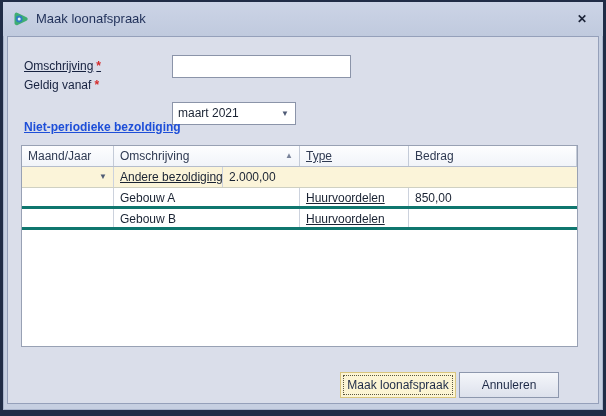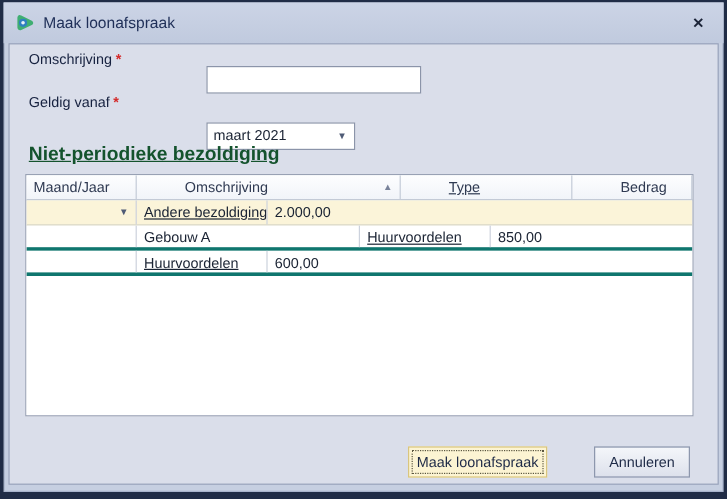--- a/index.html
+++ b/index.html
@@ -57,36 +57,35 @@
     font-size:12px; color:#1a2333; line-height:21px;
     padding-left:5px; cursor:default;margin-top:17px;
   }
   .combo-arrow {
     position:absolute; right:6px; top:0; height:21px; line-height:21px;
     font-size:8px; color:#4f5b76;
   }
 
   .section-title {
     position:absolute; left:21px; top:118px;
-    font-size:16px; font-weight:bold; text-decoration:underline; color:#14532d;
+    font-size:12px; font-weight:bold; text-decoration:underline; color:#1d4ed8;
   }
 
   
   .grid {
     position:absolute; left:18px; top:143px; width:557px; height:202px;
     background:#ffffff; border:1px solid #98a1b4;
     font-size:12px; color:#1a2333;
     display:flex; flex-direction:column; overflow:hidden;
   }
   .grid-row { display:flex; flex:0 0 21px; height:21px; }
   .grid-header {
     background:linear-gradient(#fdfeff, #f1f4f9);
     border-bottom:1px solid #b5bdcc;
     color:#2f3a52;
-    gap:34px;
   }
   .cell {
     position:relative;
     padding:0 6px; line-height:20px; overflow:hidden; white-space:nowrap;
     border-right:1px solid #ccd2dd;
   }
   .grid-header .cell { border-right:1px solid #c4cbd8; }
   .c1 { flex:0 0 92px; }
   .c2 { flex:0 0 186px; }
   .c3 { flex:0 0 109px;text-decoration:underline; }
@@ -113,21 +112,21 @@
   .btn-primary {
     left:337px; width:116px;
     background:#fcf4d3;
     border:1px solid #d9c57e;
   }
   .focus-ring {
     position:absolute; left:2px; top:2px; right:2px; bottom:2px;
     border:1px dotted #5a5640; pointer-events:none;
   }
   .btn-cancel {
-    left:492px; width:80px;
+    left:456px; width:100px;
     background:linear-gradient(#f4f6fa, #dde1ec);
     border:1px solid #8d97ad;
   }
 </style>
 </head>
 <body>
 
 <div class="window">
 
   <div class="titlebar">
@@ -135,21 +134,21 @@
       <path d="M4 2.5 C3 3 2.5 4 2.5 5 L2.5 13 C2.5 14.6 4.2 15.7 5.7 15 L14.5 10.8 C16.1 10 16.1 8 14.5 7.2 L5.7 3 C5.1 2.7 4.5 2.4 4 2.5 Z" fill="#3fae72"></path>
       <circle cx="7.2" cy="9" r="3.4" fill="#2f7fc1"></circle>
       <circle cx="7.2" cy="9" r="1.5" fill="#e8f2f8"></circle>
     </svg>
     <span class="title-text">Maak loonafspraak</span>
     <span class="close-btn">✕</span>
   </div>
 
   <div class="panel"></div>
 
-  <span class="abs field-label" style="left:21px; top:40px;"><span>Omschrijving</span><span class="req">*</span></span>
+  <span class="abs field-label" style="left:21px; top:57px;text-decoration:underline;"><span>Omschrijving</span><span class="req">*</span></span>
   <input class="text-input" type="text" value="" style="">
 
   <span class="abs field-label" style="left:21px; top:76px;"><span>Geldig vanaf</span><span class="req">*</span></span>
   <div class="combo">
     <span>maart 2021</span>
     <span class="combo-arrow">▼</span>
   </div>
 
   <div class="section-title">Niet-periodieke bezoldiging</div>
 
@@ -175,22 +174,22 @@
 
     <div class="grid-row data-row">
       <div class="cell c1"></div>
       <div class="cell c2">Gebouw A</div>
       <div class="cell c3">Huurvoordelen</div>
       <div class="cell c4 num">850,00</div>
     </div>
 
     <div class="grid-row data-row">
       <div class="cell c1"></div>
+      <div class="cell c2">Gebouw B</div>
       <div class="cell c3">Huurvoordelen</div>
-      <div class="cell c4 num">600,00</div>
     </div>
 
     <div class="grid-filler"></div>
   </div>
 
   <div class="btn btn-primary">
     <span>Maak loonafspraak</span>
     <span class="focus-ring"></span>
   </div>
   <div class="btn btn-cancel">

